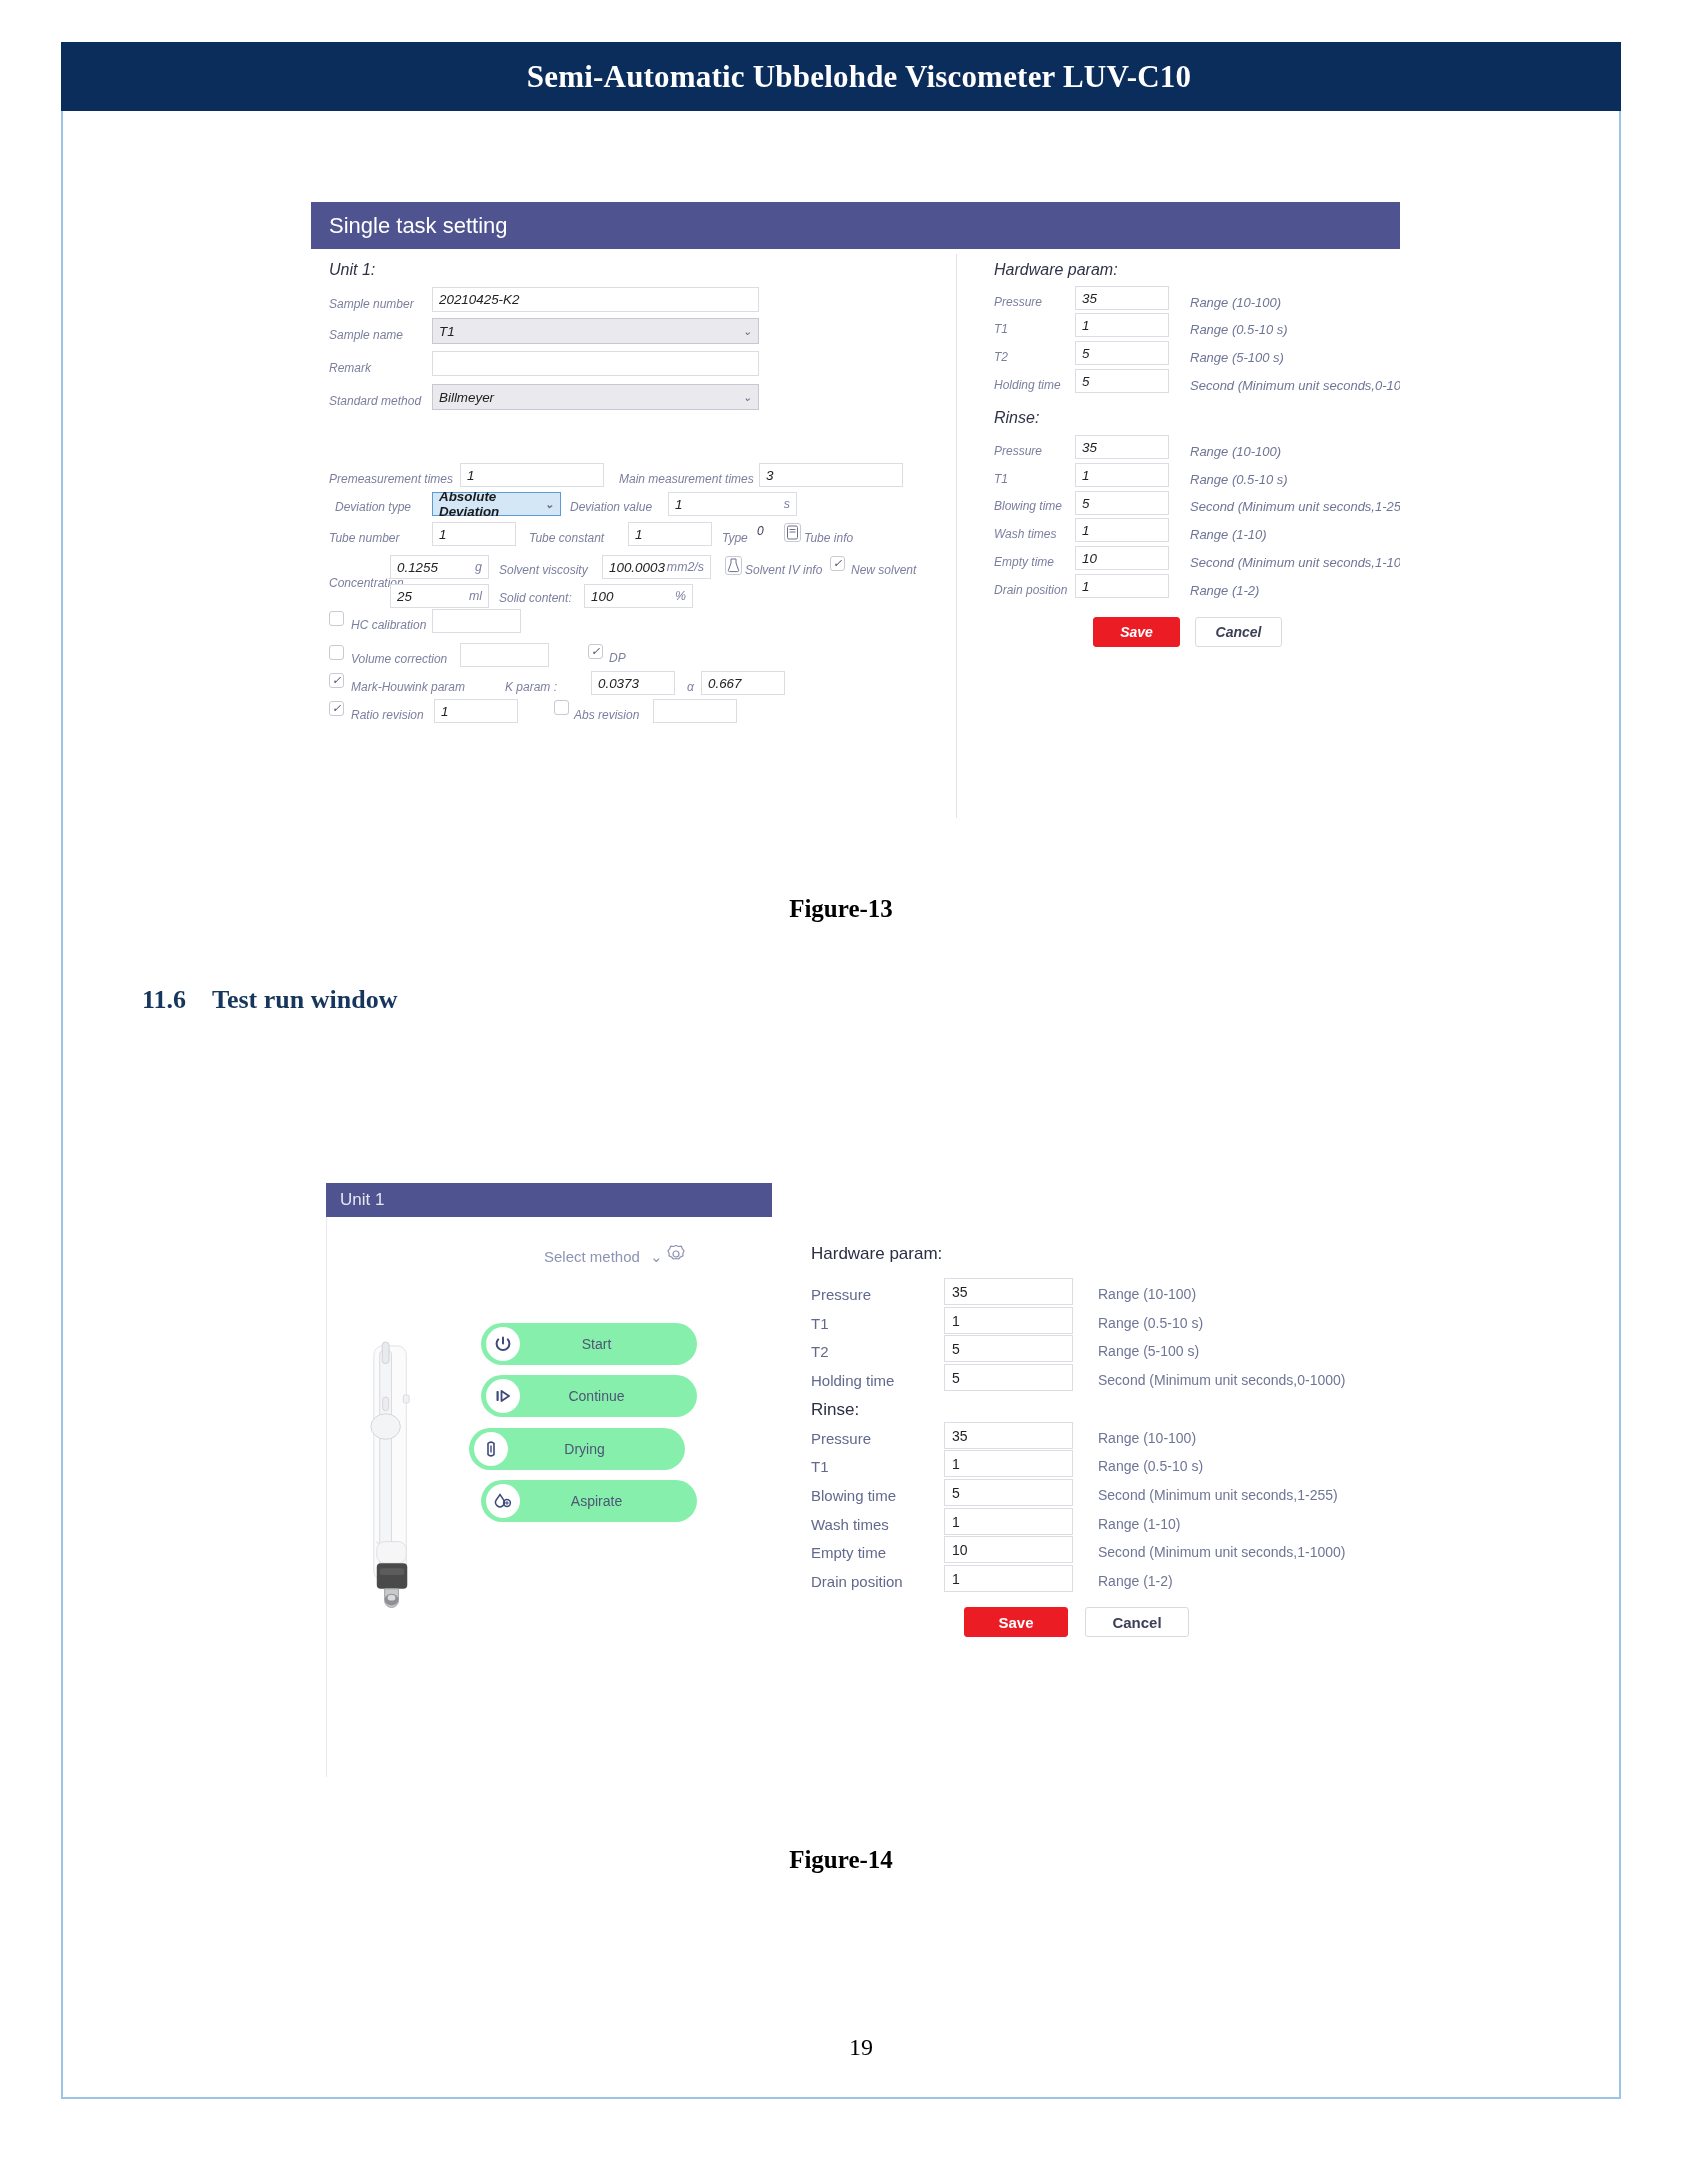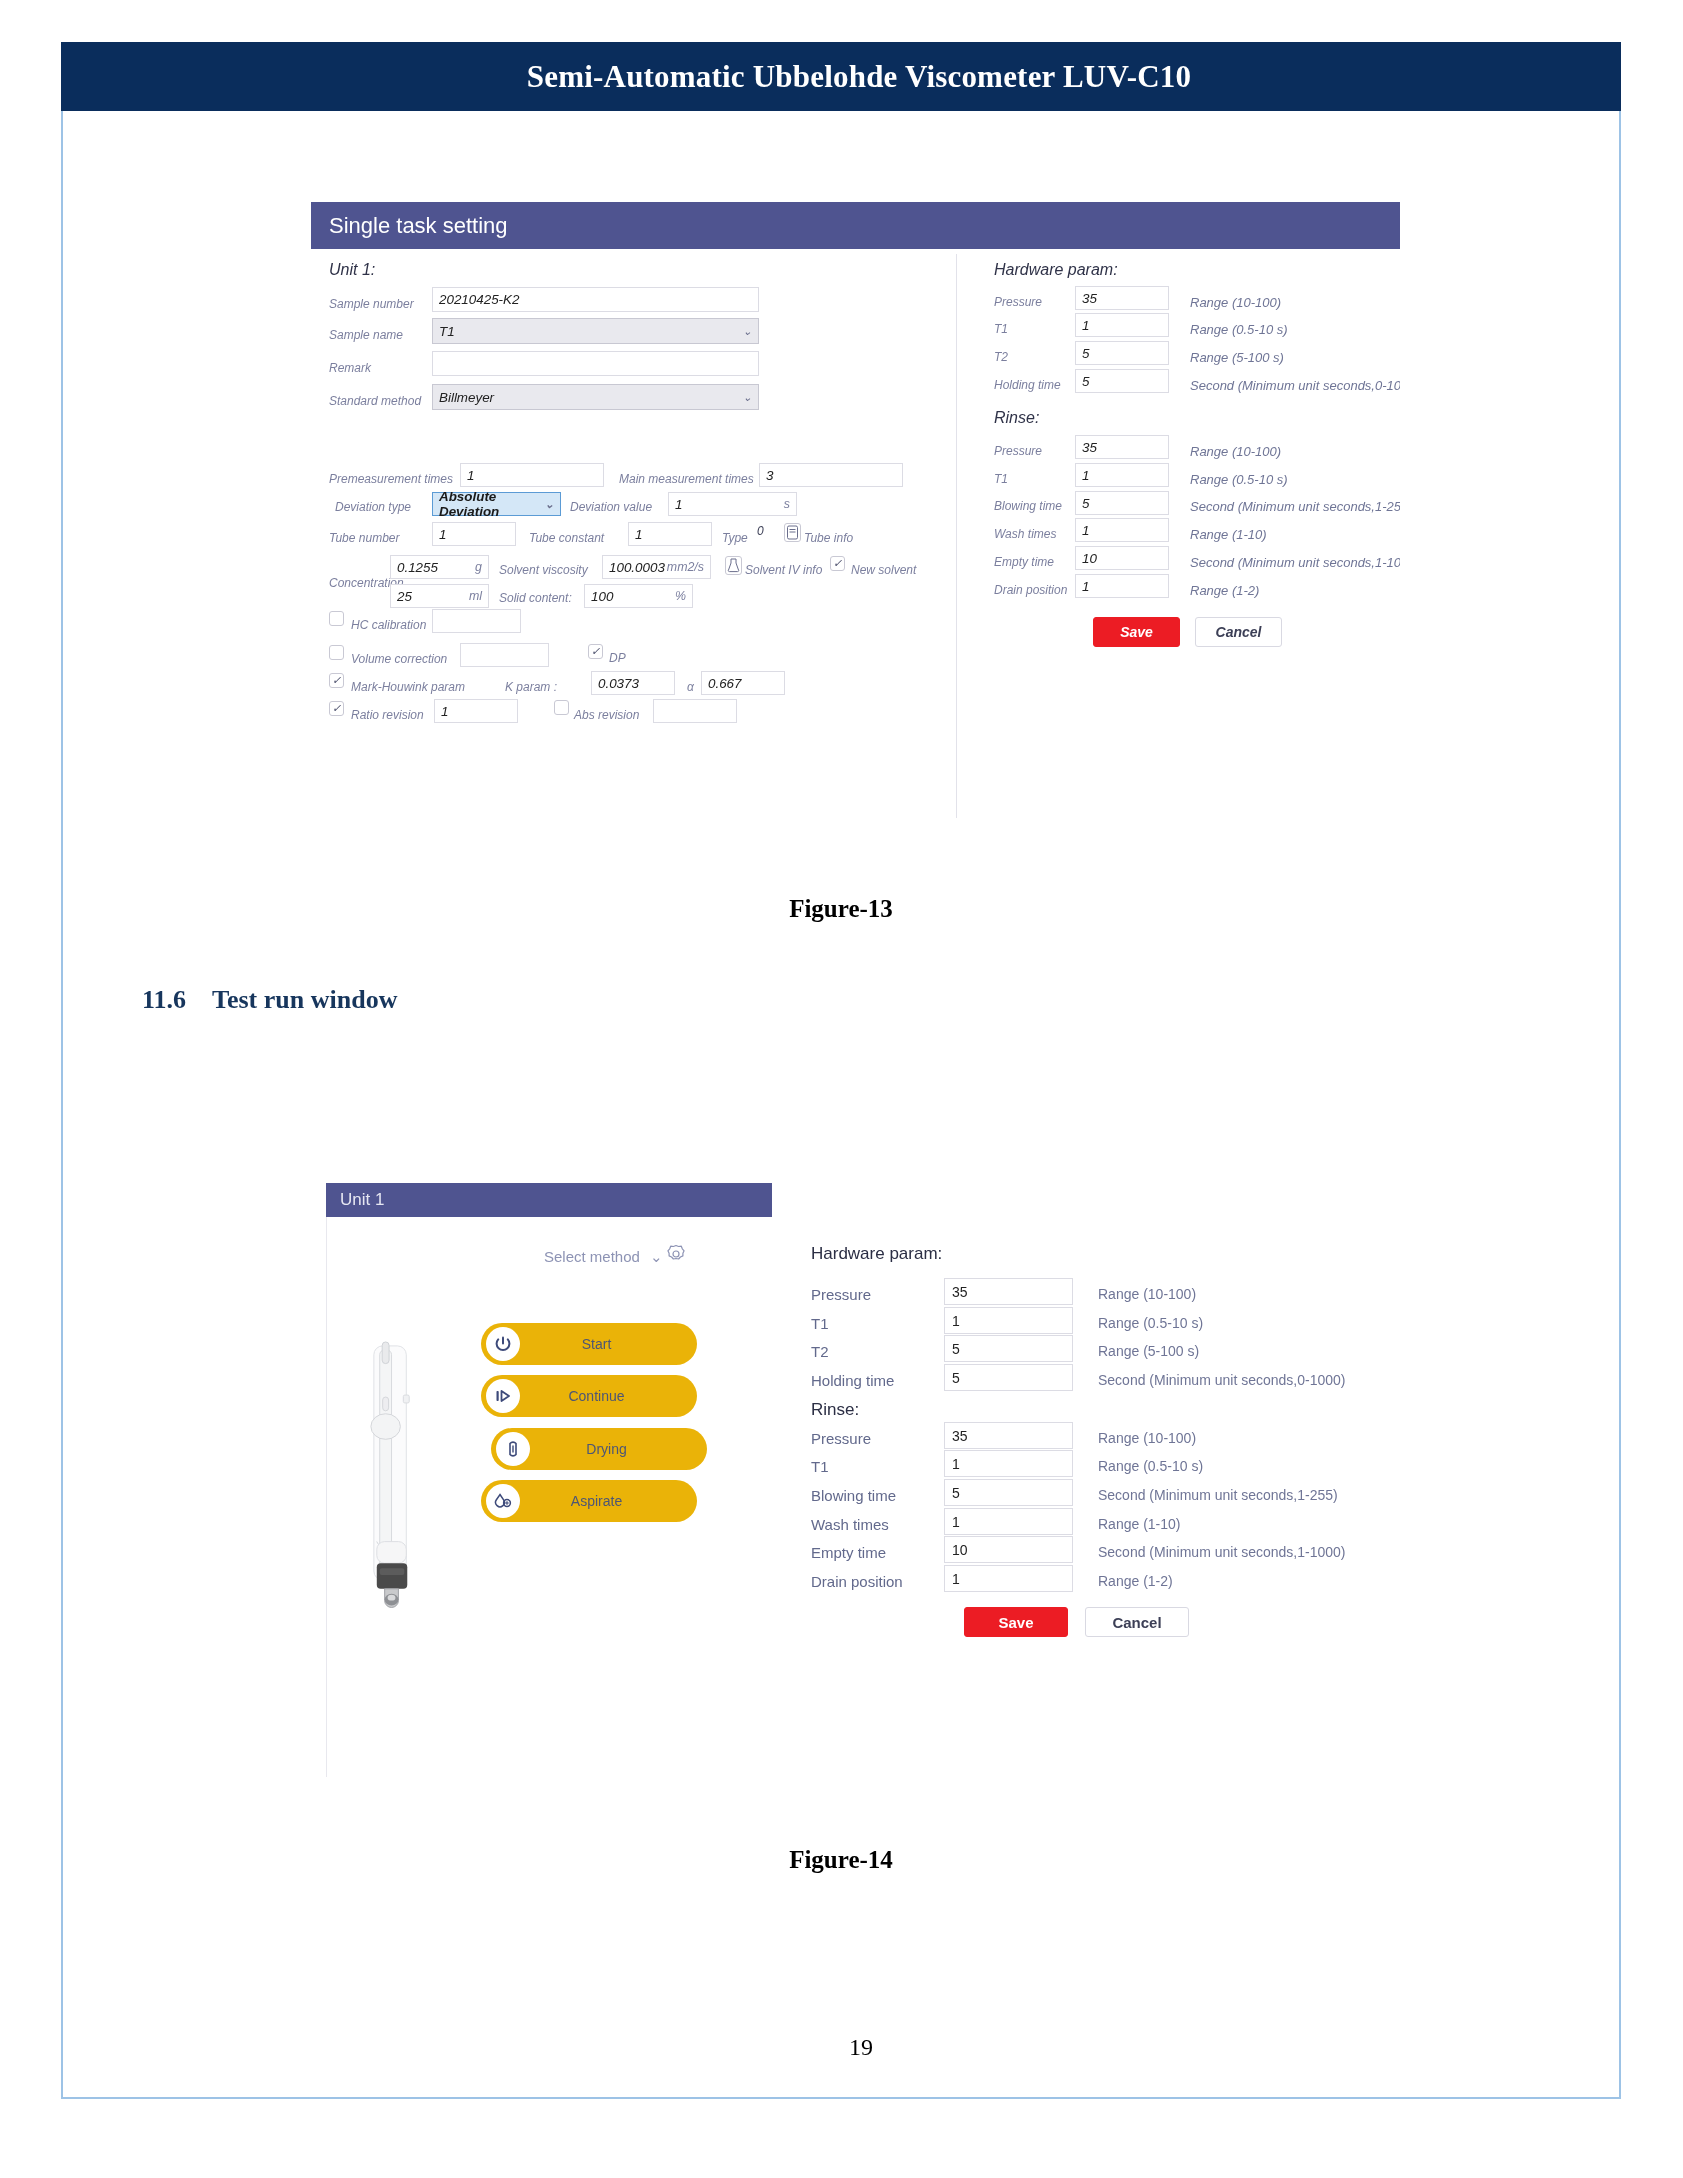--- a/index.html
+++ b/index.html
@@ -178,21 +178,21 @@
   }
   .f14-select {
     position: absolute;
     font-family: "Liberation Sans", sans-serif;
     font-size: 15px; color: #8d93b4;
     white-space: nowrap;
   }
   .pill {
     position: absolute;
     width: 216px; height: 42px;
-    background: #eab308;
+    background: #86efac;
     border-radius: 21px;
     display: flex; align-items: center;
   }
   .pill .pill-ico {
     width: 34px; height: 34px; margin-left: 5px;
     border-radius: 50%; background: #ffffff;
     display: flex; align-items: center; justify-content: center;
     flex: none;
   }
   .pill .pill-lbl {
@@ -477,21 +477,21 @@
     <div class="pill" style="left:210px; top:192px;">
       <span class="pill-ico">
         <svg width="20" height="20" viewBox="0 0 20 20">
           <rect x="3.5" y="5" width="2.2" height="10" rx="0.8" fill="#3d4a7a"></rect>
           <path d="M8.5 5 L16 10 L8.5 15 Z" fill="none" stroke="#3d4a7a" stroke-width="1.8" stroke-linejoin="round"></path>
         </svg>
       </span>
       <span class="pill-lbl">Continue</span>
     </div>
 
-    <div class="pill" style="left:220px; top:245px;">
+    <div class="pill" style="left:198px; top:245px;">
       <span class="pill-ico">
         <svg width="20" height="20" viewBox="0 0 20 20">
           <path d="M7 4.5 a4 4 0 0 1 6 0 v11 a4 4 0 0 1 -6 0 z" fill="none" stroke="#3d4a7a" stroke-width="1.6"></path>
           <path d="M10 7 v6" stroke="#3d4a7a" stroke-width="1.4" stroke-linecap="round"></path>
         </svg>
       </span>
       <span class="pill-lbl">Drying</span>
     </div>
 
     <div class="pill" style="left:210px; top:297px;">

